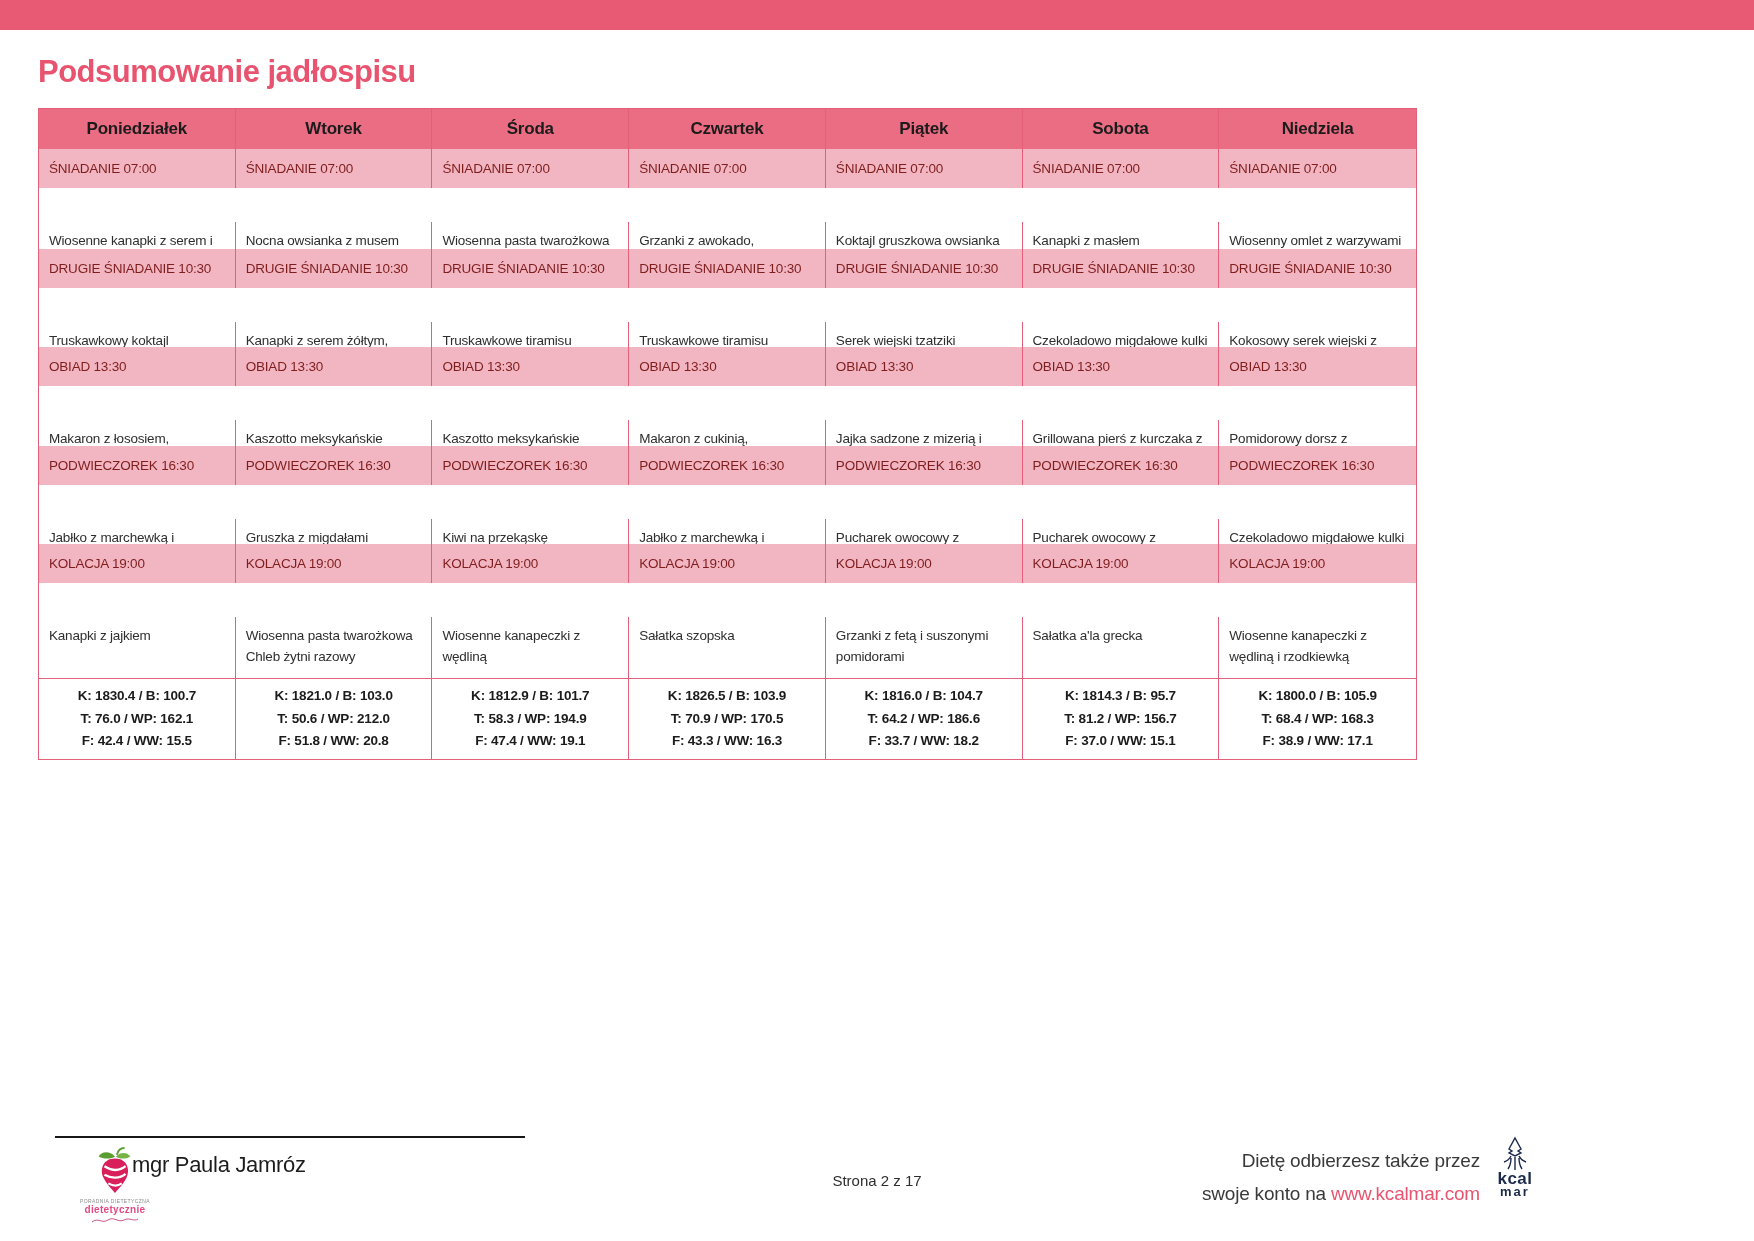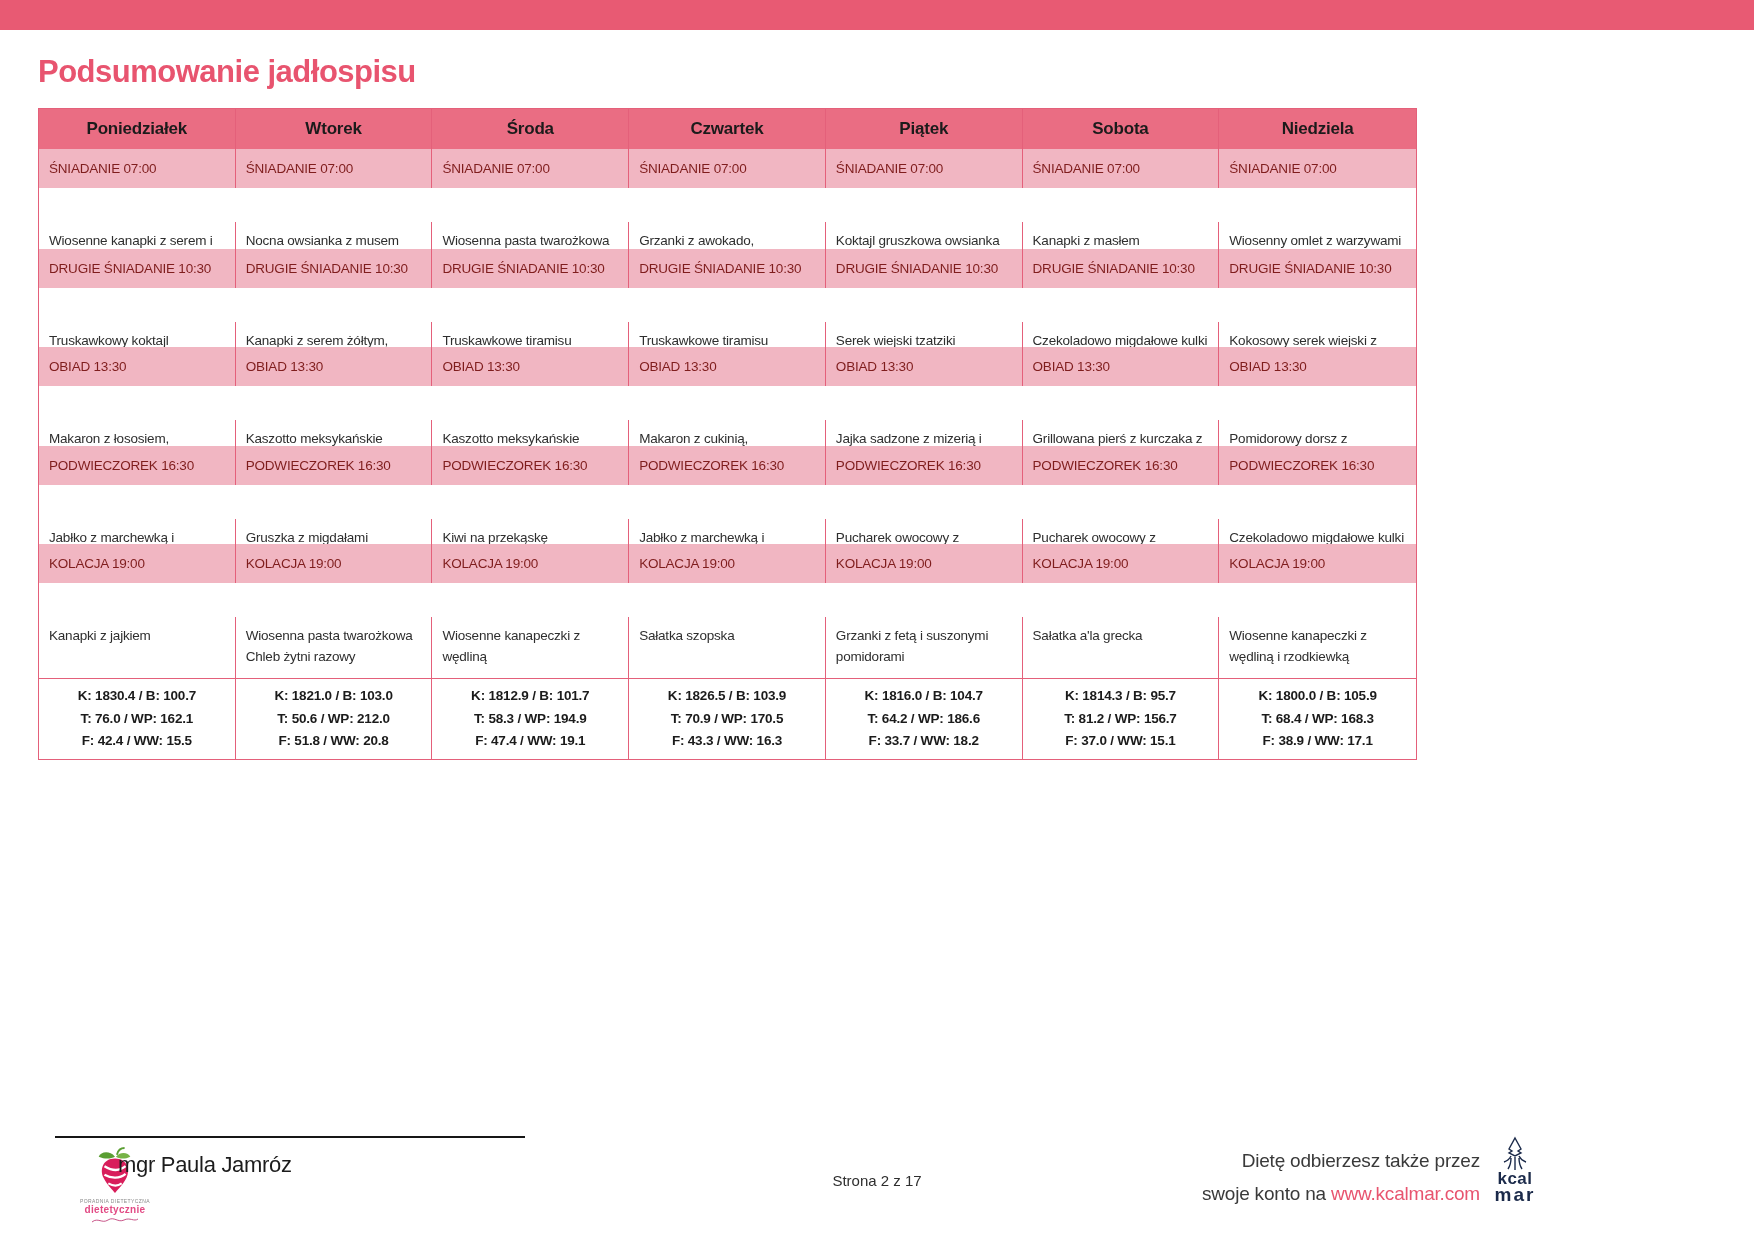--- a/index.html
+++ b/index.html
@@ -51,39 +51,39 @@
   .sig-line {
     position:absolute; left:55px; top:1136px; width:470px; height:0;
     border-top:2px solid #161616;
   }
   .clinic-logo { position:absolute; left:60px; top:1146px; width:110px; text-align:center; }
   .clinic-logo svg { display:block; margin:0 auto; }
   .clinic-top { font-size:5px; color:#8a8a8a; letter-spacing:0.4px; margin-top:2px; }
   .clinic-name { font-size:10px; color:#e24a84; font-weight:700; letter-spacing:0.3px; }
   .clinic-squiggle { display:block; margin:0 auto; }
   .author {
-    position:absolute; left:118px; top:1152px;
+    position:absolute; left:132px; top:1152px;
     font-size:22px; color:#1c1c1c; letter-spacing:-0.3px;
   }
   .page-num {
     position:absolute; left:0; top:1172px; width:1754px; text-align:center;
     font-size:15px; color:#2e2e2e;
   }
   .promo {
     position:absolute; left:980px; top:1144px; width:500px; text-align:right;
     font-size:19px; color:#3a3a3a; line-height:1.75; letter-spacing:-0.2px;
   }
   .promo .link { color:#e8546f; text-decoration:none; cursor:pointer; }
   .kcal-logo {
     position:absolute; left:1490px; top:1136px; width:50px; text-align:center;
     color:#1b2a4a;
   }
   .kcal-logo svg { display:block; margin:0 auto; }
   .kcal-l1 { font-size:17px; font-weight:700; line-height:0.85; letter-spacing:0.5px; }
-  .kcal-l2 { font-size:19px; font-weight:800; line-height:0.95; letter-spacing:2px; }
+  .kcal-l2 { font-size:13px; font-weight:800; line-height:0.95; letter-spacing:2px; }
 </style>
 </head>
 <body>
 
 <div class="topbar"></div>
 
 <div class="title">Podsumowanie jadłospisu</div>
 
 <div class="menu-table">
 

